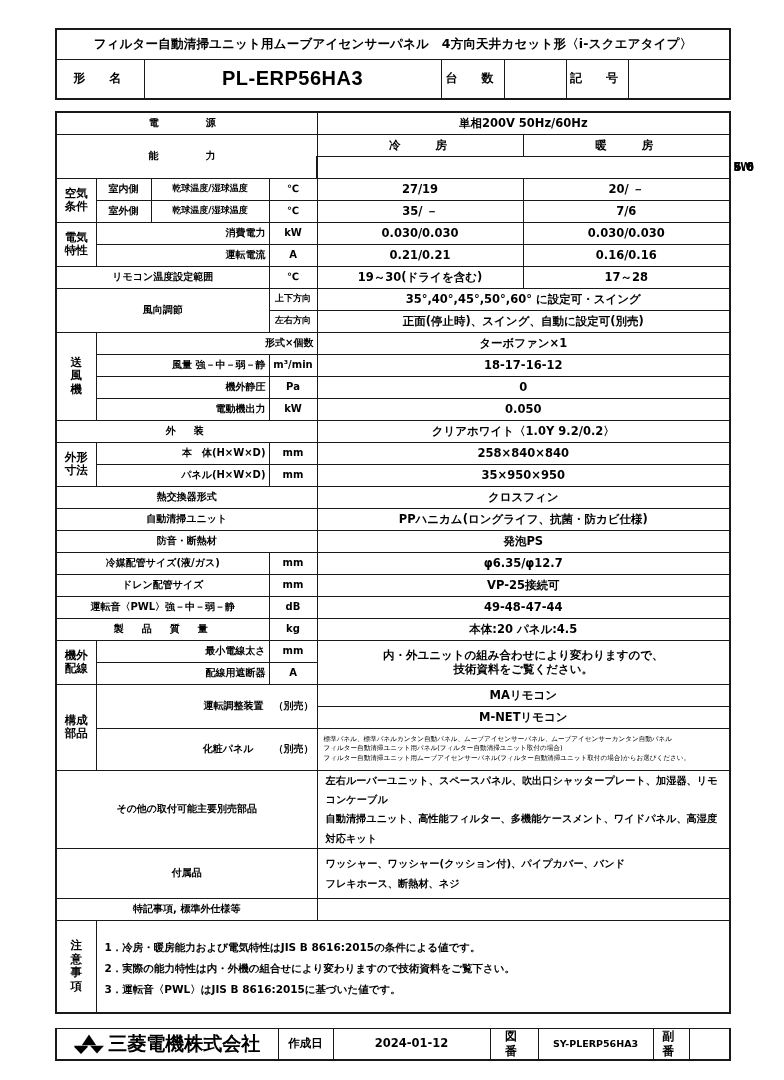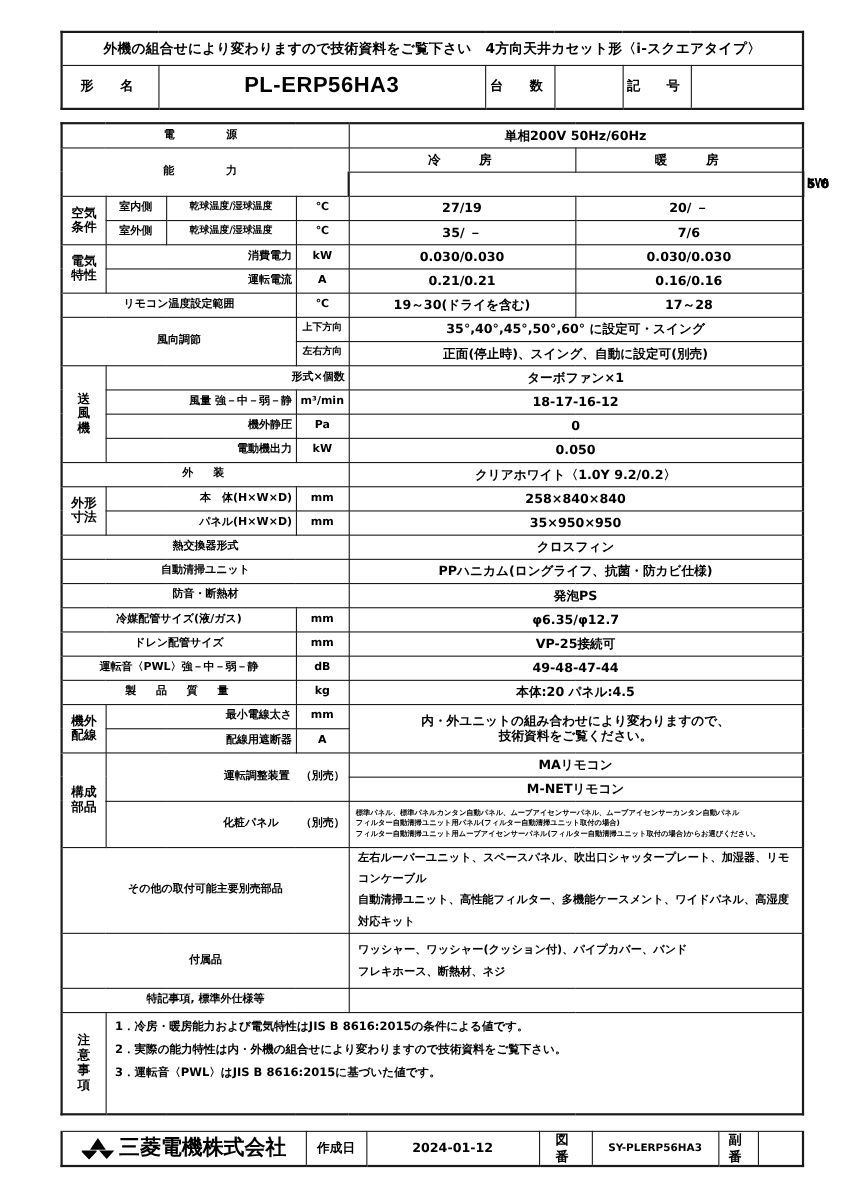--- a/index.html
+++ b/index.html
@@ -69,21 +69,21 @@
   .vert {
     font-size: 11.5px;
     line-height: 1.15;
   }
   .left   { text-align: right;   padding-left: 9px; }
   .tiny {
     font-size: 6.6px;
     line-height: 1.45;
     text-align: left;
     padding-left: 6px;
-    font-weight: bold;
+    font-weight: normal;
   }
   .multi {
     font-size: 10.2px;
     line-height: 1.9;
     text-align: left;
     padding-left: 8px;
     font-weight: bold;
   }
   .notes {
     font-size: 10.5px;
@@ -128,21 +128,21 @@
       <colgroup>
         <col style="width:88px">
           <col style="width:297px">
         <col style="width:63px">
           <col style="width:62px">
         <col style="width:62px">
           <col style="width:102px">
       </colgroup>
       <tbody>
           <tr>
-        <td class="doc-title-cell thick-top thick-left thick-right" colspan="6">外機の組合せにより変わりますので技術資料をご覧下さい　4方向天井カセット形〈i-スクエアタイプ〉</td>
+        <td class="doc-title-cell thick-top thick-left thick-right" colspan="6">フィルター自動清掃ユニット用ムーブアイセンサーパネル　4方向天井カセット形〈i-スクエアタイプ〉</td>
       </tr>
       <tr>
         <td class="model-row-cell lbl-spaced thick-left thick-bottom">形　名</td>
         <td class="model-row-cell model-big thick-bottom">PL-ERP56HA3</td>
         <td class="model-row-cell lbl-spaced thick-bottom">台　数</td>
         <td class="model-row-cell thick-bottom"></td>
         <td class="model-row-cell lbl-spaced thick-bottom">記　号</td>
         <td class="model-row-cell thick-bottom thick-right"></td>
       </tr>
     </tbody>
@@ -386,21 +386,21 @@
       <td class="val thick-right" colspan="2"></td>
     </tr>
 
     <tr>
       <td class="notes-label thick-left thick-bottom" style="height:92px">
         <div>注</div>
         <div>意</div>
         <div>事</div>
         <div>項</div>
       </td>
-      <td class="notes thick-right thick-bottom" colspan="5" style="height:92px;vertical-align:top;padding-top:2px">
+      <td class="notes thick-right thick-bottom" colspan="5" style="height:92px;vertical-align:top;padding-top:16px">
         <div>1．冷房・暖房能力および電気特性はJIS B 8616:2015の条件による値です。</div>
         <div>2．実際の能力特性は内・外機の組合せにより変わりますので技術資料をご覧下さい。</div>
         <div>3．運転音〈PWL〉はJIS B 8616:2015に基づいた値です。</div>
       </td>
     </tr>
   </tbody>
     </table>
 
   <div class="footer-wrap">
     <table class="footer">

